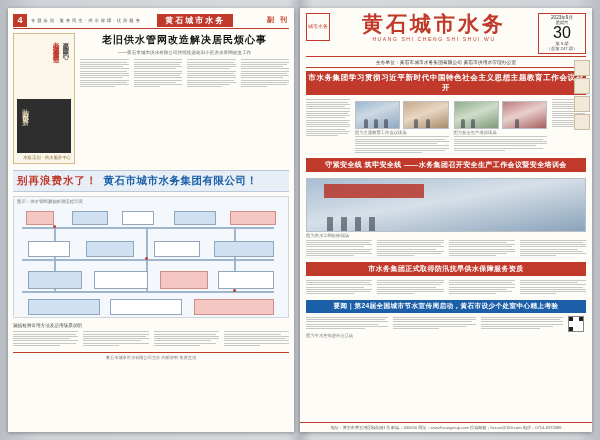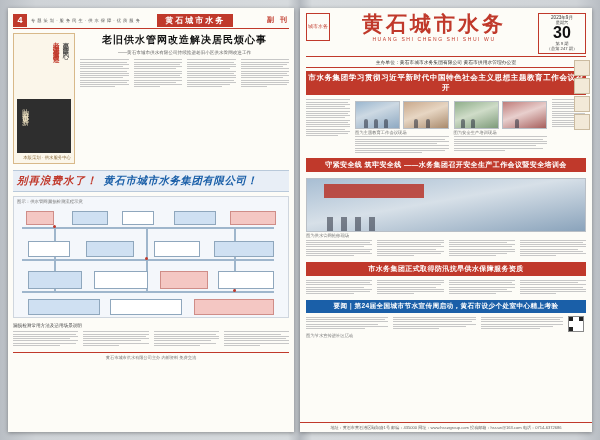--- a/index.html
+++ b/index.html
@@ -75,21 +75,21 @@
 
   .l-headline{
     font-size:10px;font-weight:bold;color:#111;text-align:center;
     letter-spacing:1px;margin:0 0 3px 0;
   }
   .l-sub{font-size:4.6px;color:#666;text-align:center;margin-bottom:3px;}
   .l-mainart{flex:1;}
 
   .band{
     margin-top:6px;background:#e8eef6;border-top:1px solid #b9c9da;border-bottom:1px solid #b9c9da;
-    display:flex;align-items:center;padding:3px 4px;gap:6px;font-style:italic;
+    display:flex;align-items:center;padding:3px 4px;gap:6px;
   }
   .band .b1{font-size:10.5px;font-weight:bold;color:#c0392b;letter-spacing:1px;white-space:nowrap;}
   .band .b2{font-size:10.5px;font-weight:bold;color:#1a5fa8;letter-spacing:.5px;white-space:nowrap;}
 
   .diagram{
     margin-top:4px;border:1px solid #cfd6de;background:#f4f7fb;height:120px;position:relative;
   }
   .diagram .cap{position:absolute;left:3px;top:2px;font-size:4.4px;color:#777;}
   .pipe{position:absolute;background:#9fb6cc;}
   .unit{position:absolute;border:1px solid #8fa7bd;background:#ffffff;}
@@ -114,21 +114,21 @@
   }
   .r-title .cn{
     font-size:21px;font-weight:bold;color:#c0392b;letter-spacing:3px;line-height:1.05;
     font-family:"Liberation Serif","DejaVu Serif",serif;
   }
   .r-title .py{font-size:5px;color:#c0392b;letter-spacing:1.6px;margin-top:1px;}
   .r-datebox{
     width:46px;border:1px solid #c0392b;text-align:center;padding:1px 0 2px 0;
   }
   .r-datebox .d1{font-size:4.6px;color:#333;}
-  .r-datebox .big{font-size:16px;font-weight:bold;color:#111;line-height:1;}
+  .r-datebox .big{font-size:16px;font-weight:normal;color:#111;line-height:1;}
   .r-datebox .d2{font-size:4.2px;color:#444;}
   .r-datebox .d3{font-size:4.2px;color:#444;}
 
   .r-sponsor{
     margin:2px 6px 0 6px;border-top:1px solid #c0392b;border-bottom:1px solid #c0392b;
     padding:2px 0;text-align:center;font-size:4.8px;color:#333;
   }
 
   .r-lead{
     margin:3px 6px 0 6px;background:#c0392b;color:#fff;text-align:center;

